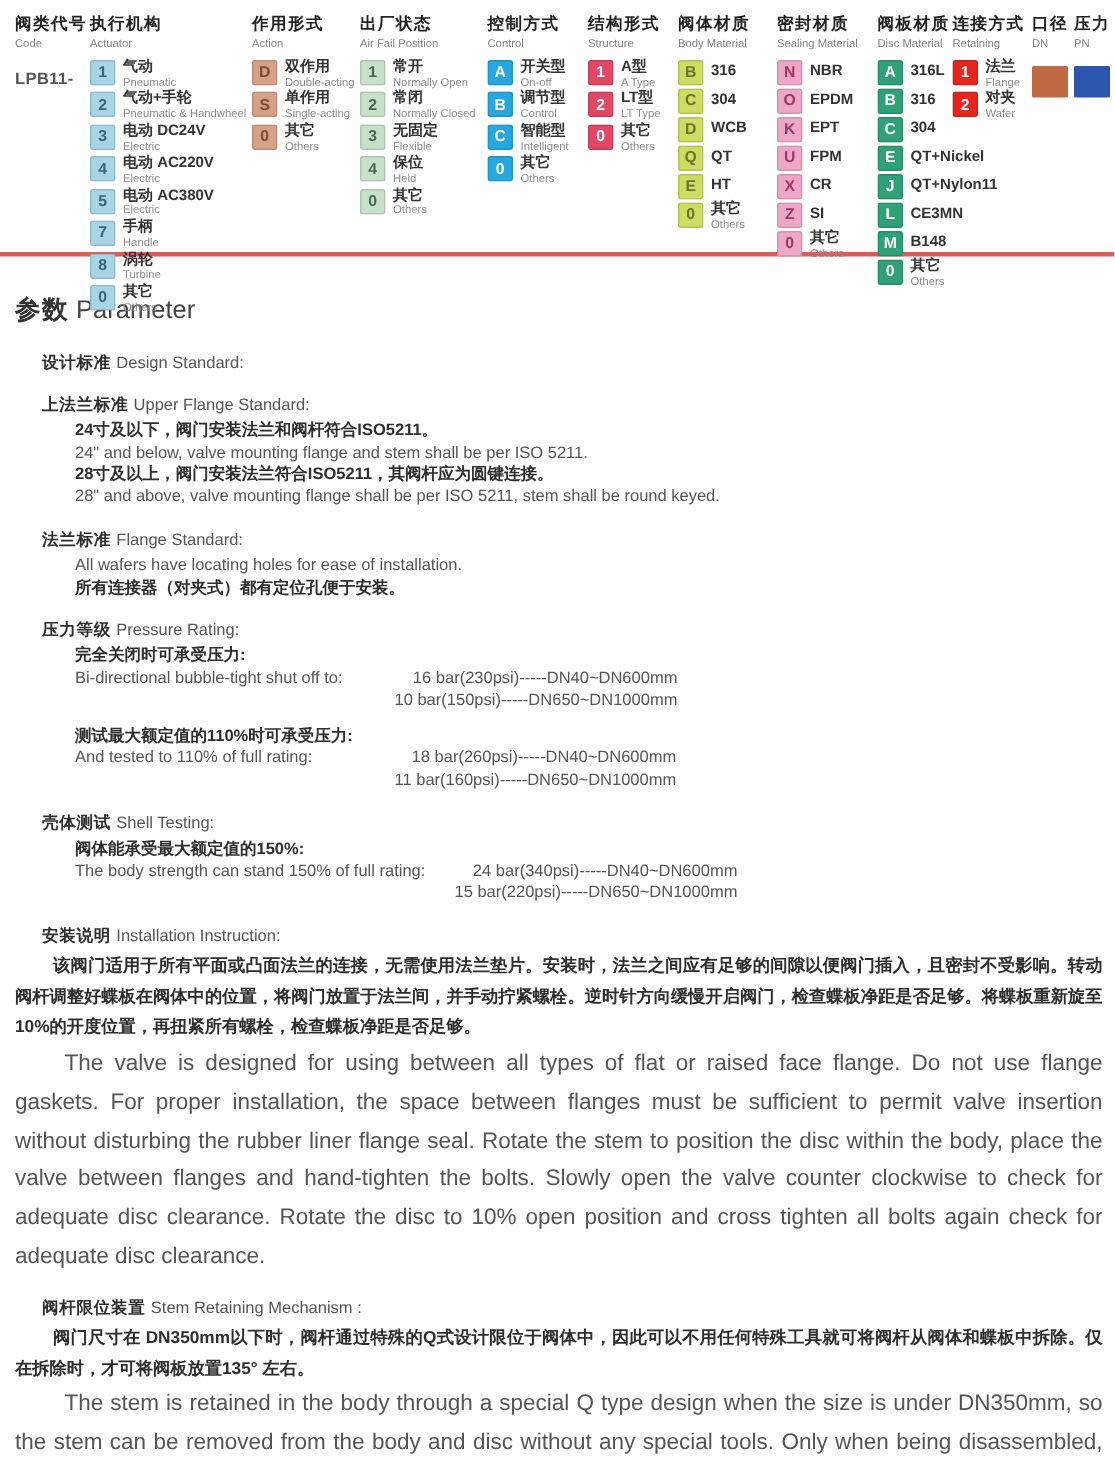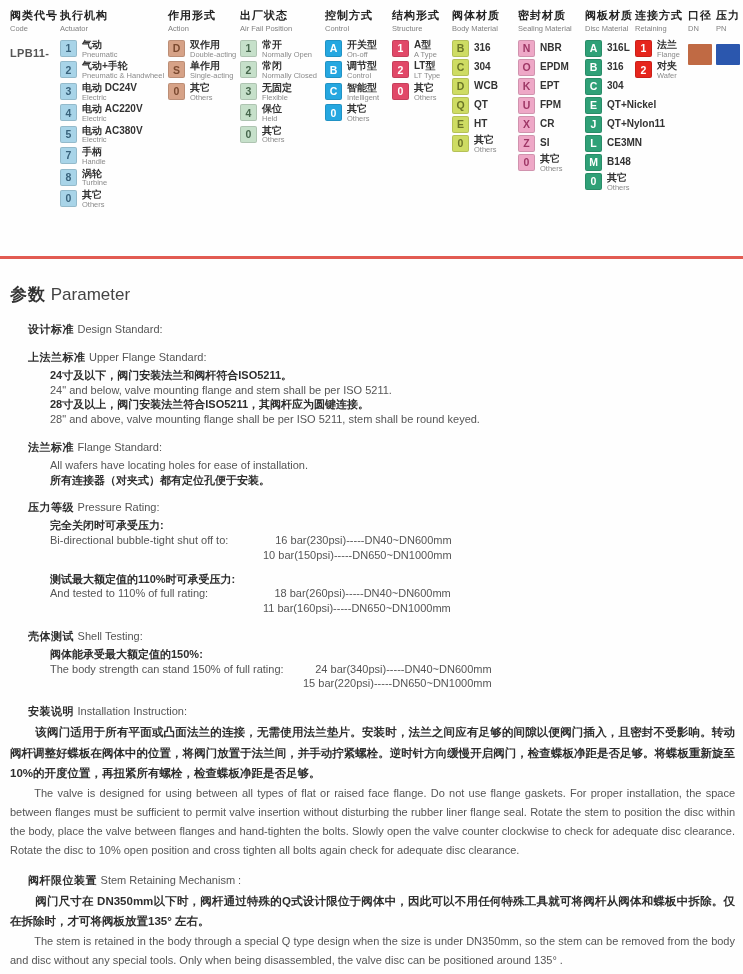--- a/index.html
+++ b/index.html
@@ -1,20 +1,20 @@
 <!DOCTYPE html>
 <html><head>
 <meta charset="utf-8">
 <style>
   html,body{margin:0;padding:0;background:#fff;}
   body{width:743px;font-family:"Liberation Sans","DejaVu Sans",sans-serif;color:#3a3a3a;}
   .page{position:relative;width:743px;min-height:974px;background:#fefefe;overflow:hidden;}
 
   
-  .legend{position:relative;height:256px;}
+  .legend{position:relative;height:168px;}
   .lcol{position:absolute;top:8px;}
   .lcol.c1{left:10px}.lcol.c2{left:60px}.lcol.c3{left:168px}.lcol.c4{left:240px}
   .lcol.c5{left:325px}.lcol.c6{left:392px}.lcol.c7{left:452px}.lcol.c8{left:518px}
   .lcol.c9{left:585px}.lcol.c10{left:635px}.lcol.c11{left:688px}.lcol.c12{left:716px}
   .hd .zh{font-size:11px;font-weight:bold;color:#222;letter-spacing:1px;white-space:nowrap;}
   .hd .en{font-size:7.5px;color:#808080;white-space:nowrap;margin-top:1px;}
   .items{margin-top:7px;}
   .item{display:flex;align-items:flex-start;margin-bottom:2px;min-height:17px;}
   .box{width:15px;height:15px;border-radius:2px;font-size:10.5px;font-weight:bold;
        display:flex;align-items:center;justify-content:center;margin-right:5px;flex:none;
@@ -44,21 +44,21 @@
   .line.en{color:#555;}
   .gap{margin-top:9px;}
   .pair{display:flex;align-items:flex-start;}
   .pair .plabel{flex:none;white-space:nowrap;margin-right:8px;}
   .pair .plabel.en{color:#555;font-weight:normal;}
   .pair .pvals{color:#555;}
   .pair .pvals div{white-space:nowrap;line-height:1.34;text-align:right;}
   .paras{margin-left:-18px;}
   .para{text-indent:2.2em;text-align:justify;}
   .para.zh{color:#2e2e2e;font-weight:600;line-height:1.8;font-size:11.5px;}
-  .para.en{color:#555;line-height:1.72;font-size:11px;}
+  .para.en{color:#555;line-height:1.72;font-size:15px;}
 </style>
 </head>
 <body>
 
 <div class="page">
   <div class="legend" id="legend">
       <div class="lcol c1">
         <div class="hd">
           <div class="zh">阀类代号</div>
           <div class="en">Code</div>

